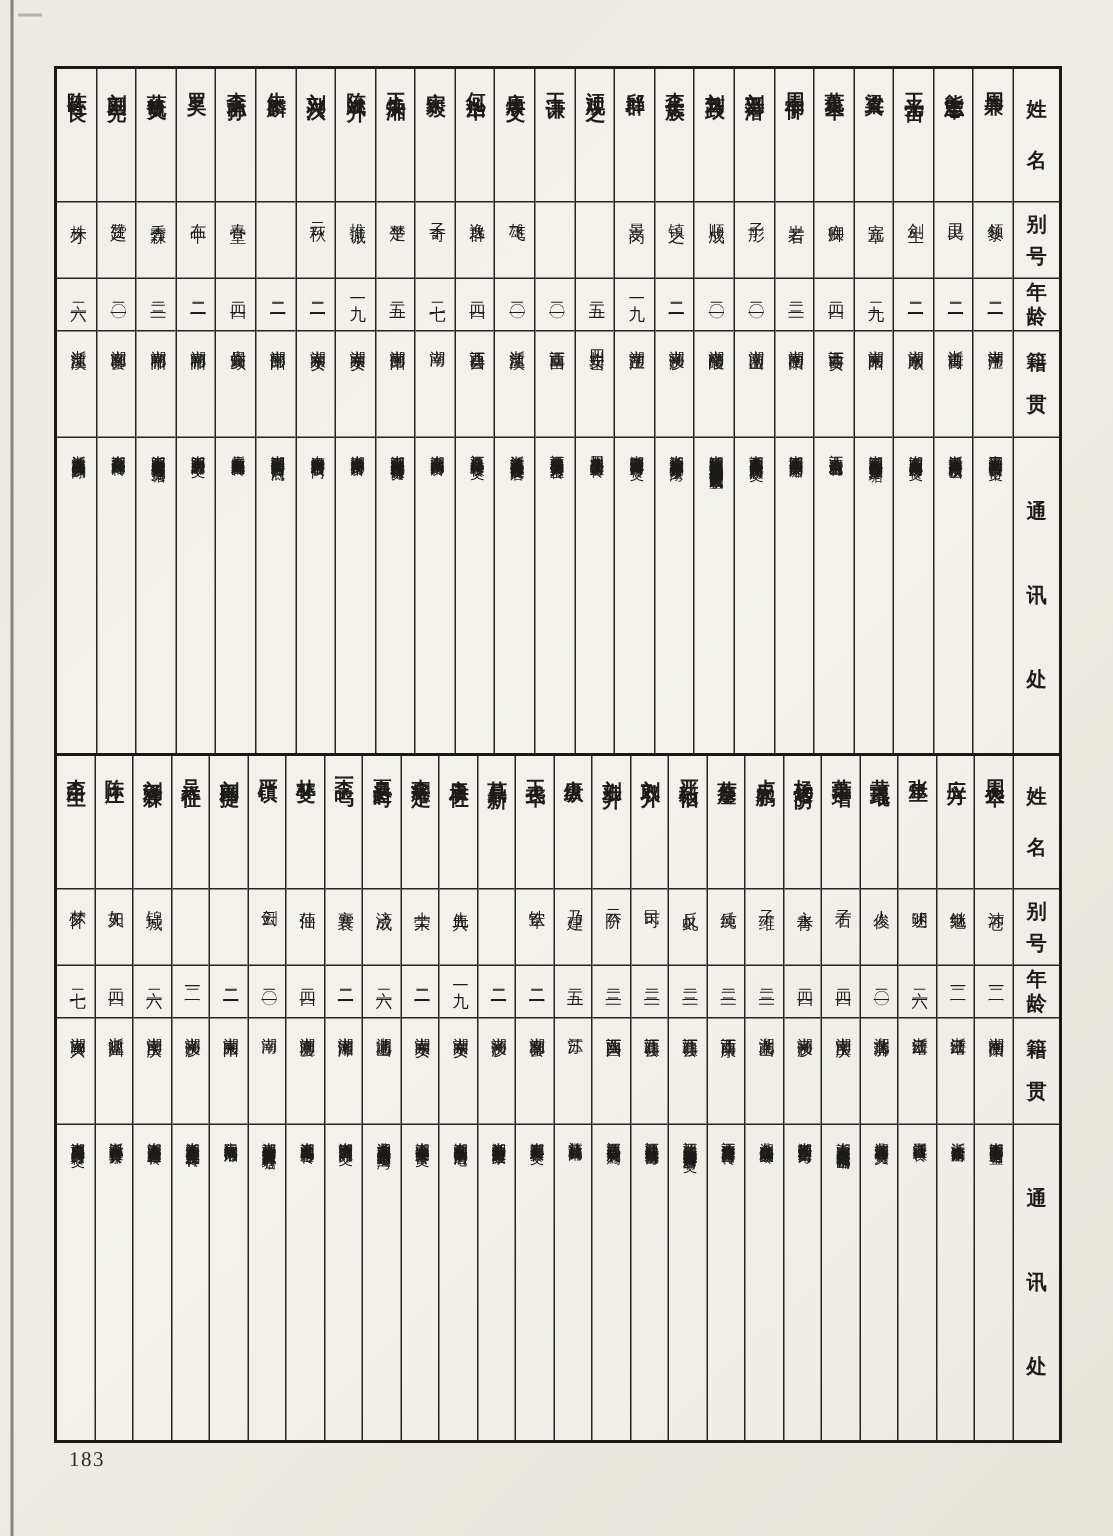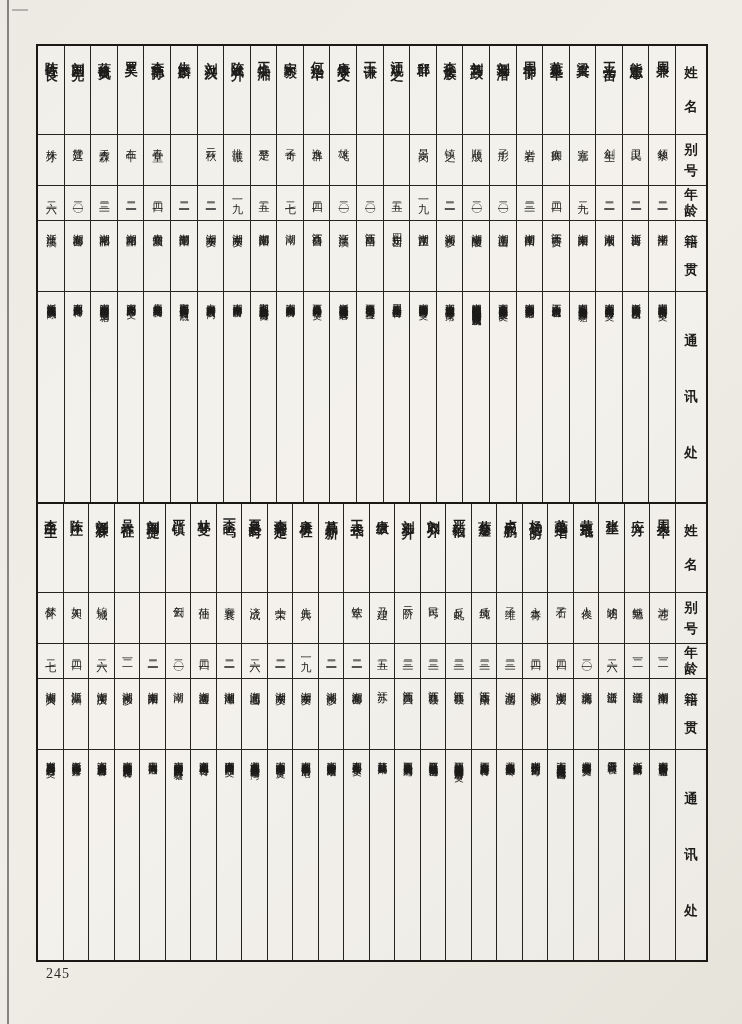--- a/index.html
+++ b/index.html
@@ -925,13 +925,13 @@
         <div class="cell c-native">
           <span class="vtext">湖南资兴</span>
         </div>
         <div class="cell c-addr">
           <span class="vtext">湖南资兴县乐门口进兴号转交</span>
         </div>
       </div>
     </section>
 </div>
 
-<div class="pageno">245</div>
+<div class="pageno">183</div>
 
 </body></html>

